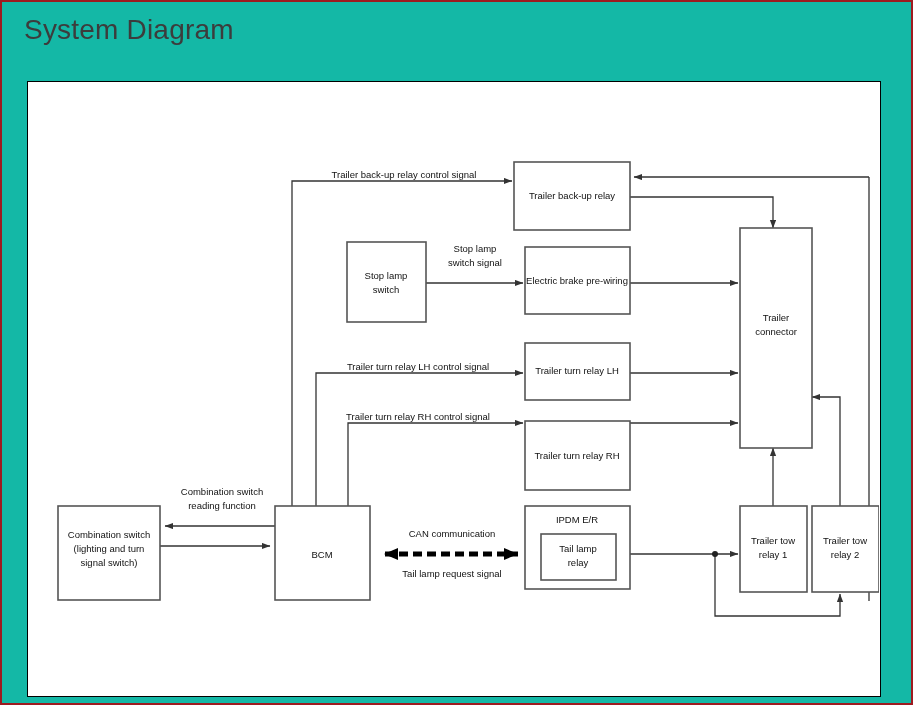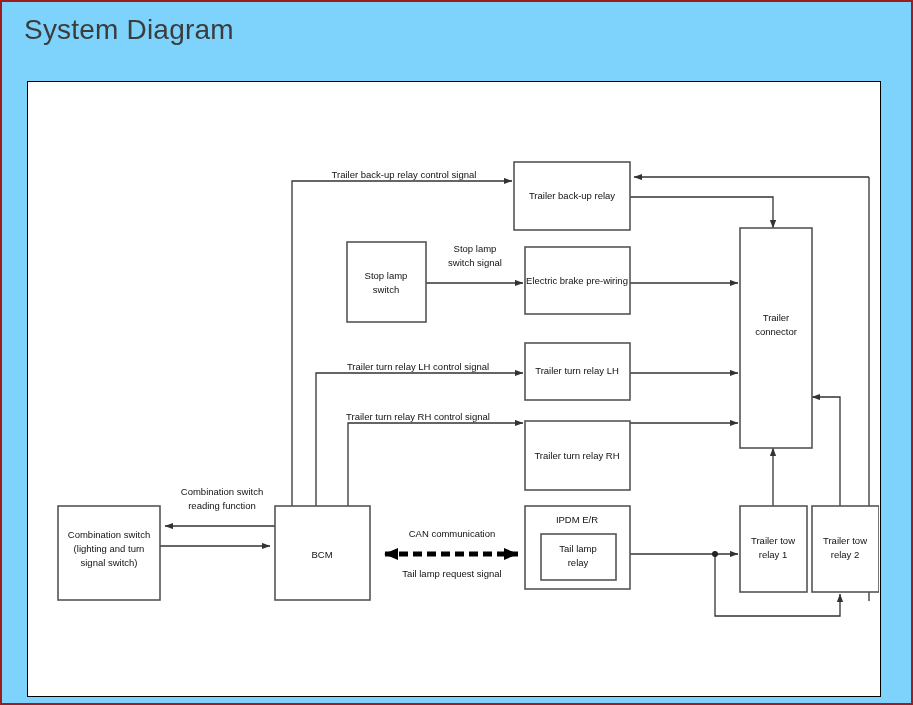--- a/index.html
+++ b/index.html
@@ -12,21 +12,21 @@
     height: 705px;
     font-family: "Liberation Sans", sans-serif;
     overflow: hidden;
   }
   #page {
     position: relative;
     width: 913px;
     height: 705px;
     box-sizing: border-box;
     border: 2px solid #9e1b20;
-    background: #7dd3fc;
+    background: #14b8a6;
   }
   #page-title {
     position: absolute;
     left: 22px;
     top: 12px;
     font-size: 28px;
     font-weight: 400;
     color: #3c3c3c;
     letter-spacing: 0.2px;
     white-space: nowrap;

